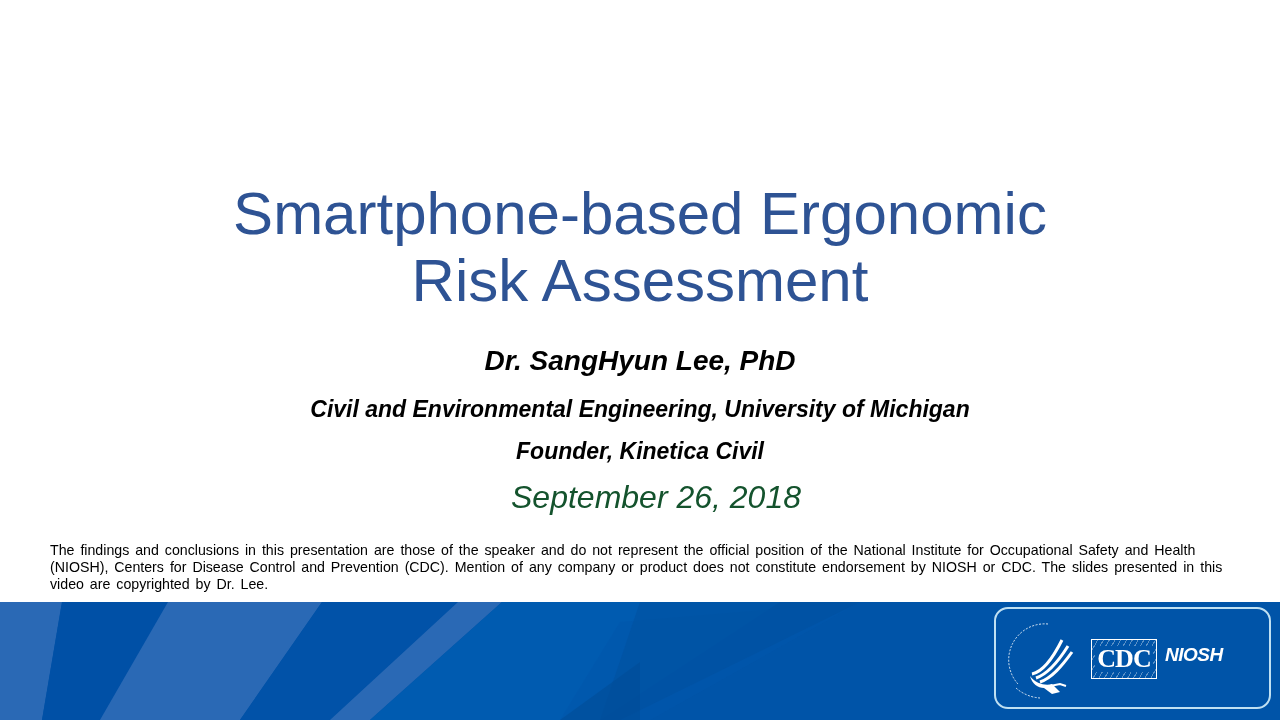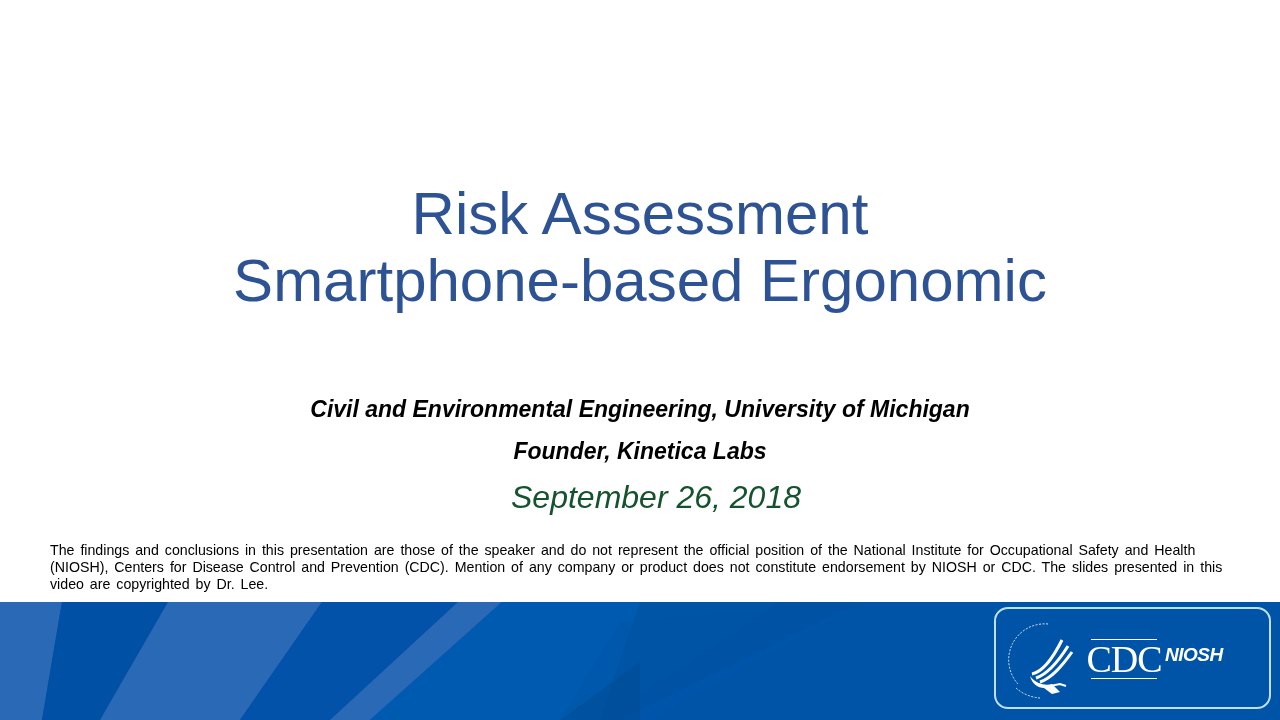--- a/index.html
+++ b/index.html
@@ -51,42 +51,43 @@
   .hhs {
     position: absolute; left: 1000px; top: 614px; width: 86px; height: 88px;
   }
   .cdc-box {
     position: absolute; left: 1091px; top: 639px; width: 66px; height: 40px;
     border: 1.5px solid #ffffff; box-sizing: border-box;
     background: repeating-linear-gradient(-60deg, transparent 0 4px, rgba(255,255,255,0.35) 4px 5px);
     display: flex; align-items: center; justify-content: center;
   }
   .cdc-text {
-    font-family: "Liberation Serif", serif; font-weight: normal; font-size: 38px;
+    font-family: "Liberation Serif", serif; font-weight: bold; font-size: 26px;
     color: #ffffff; letter-spacing: -1px; line-height: 1;
     background: #0054a8; padding: 0 2px; text-align: center;
   }
   .niosh-text {
     position: absolute; left: 1165px; top: 645px;
     font-family: "Liberation Sans", sans-serif; font-weight: bold; font-style: italic;
     font-size: 19px; color: #ffffff; letter-spacing: -0.5px; line-height: 1;
   }
 </style>
 </head>
 <body>
 
 <div class="slide">
 
   <div class="main-title">
+    <div>Smartphone-based Ergonomic</div>
     <div>Risk Assessment</div>
-    <div>Smartphone-based Ergonomic</div>
   </div>
 
+  <div class="speaker">Dr. SangHyun Lee, PhD</div>
   <div class="affil">Civil and Environmental Engineering, University of Michigan</div>
-  <div class="founder">Founder, Kinetica Labs</div>
+  <div class="founder">Founder, Kinetica Civil</div>
   <div class="date">September 26, 2018</div>
 
   <div class="disclaimer">The findings and conclusions in this presentation are those of the speaker and do not represent the official position of the National Institute for Occupational Safety and Health (NIOSH), Centers for Disease Control and Prevention (CDC). Mention of any company or product does not constitute endorsement by NIOSH or CDC. The slides presented in this video are copyrighted by Dr. Lee.</div>
 
   <div class="band">
     <svg width="1280" height="118" viewBox="0 0 1280 118">
       <rect x="0" y="0" width="1280" height="118" fill="#0054a8"></rect>
       <polygon points="0,0 62,0 42,118 0,118" fill="#2a69b5"></polygon>
       <polygon points="62,0 168,0 100,118 42,118" fill="#0050a6"></polygon>
       <polygon points="168,0 322,0 240,118 100,118" fill="#2a69b5"></polygon>

